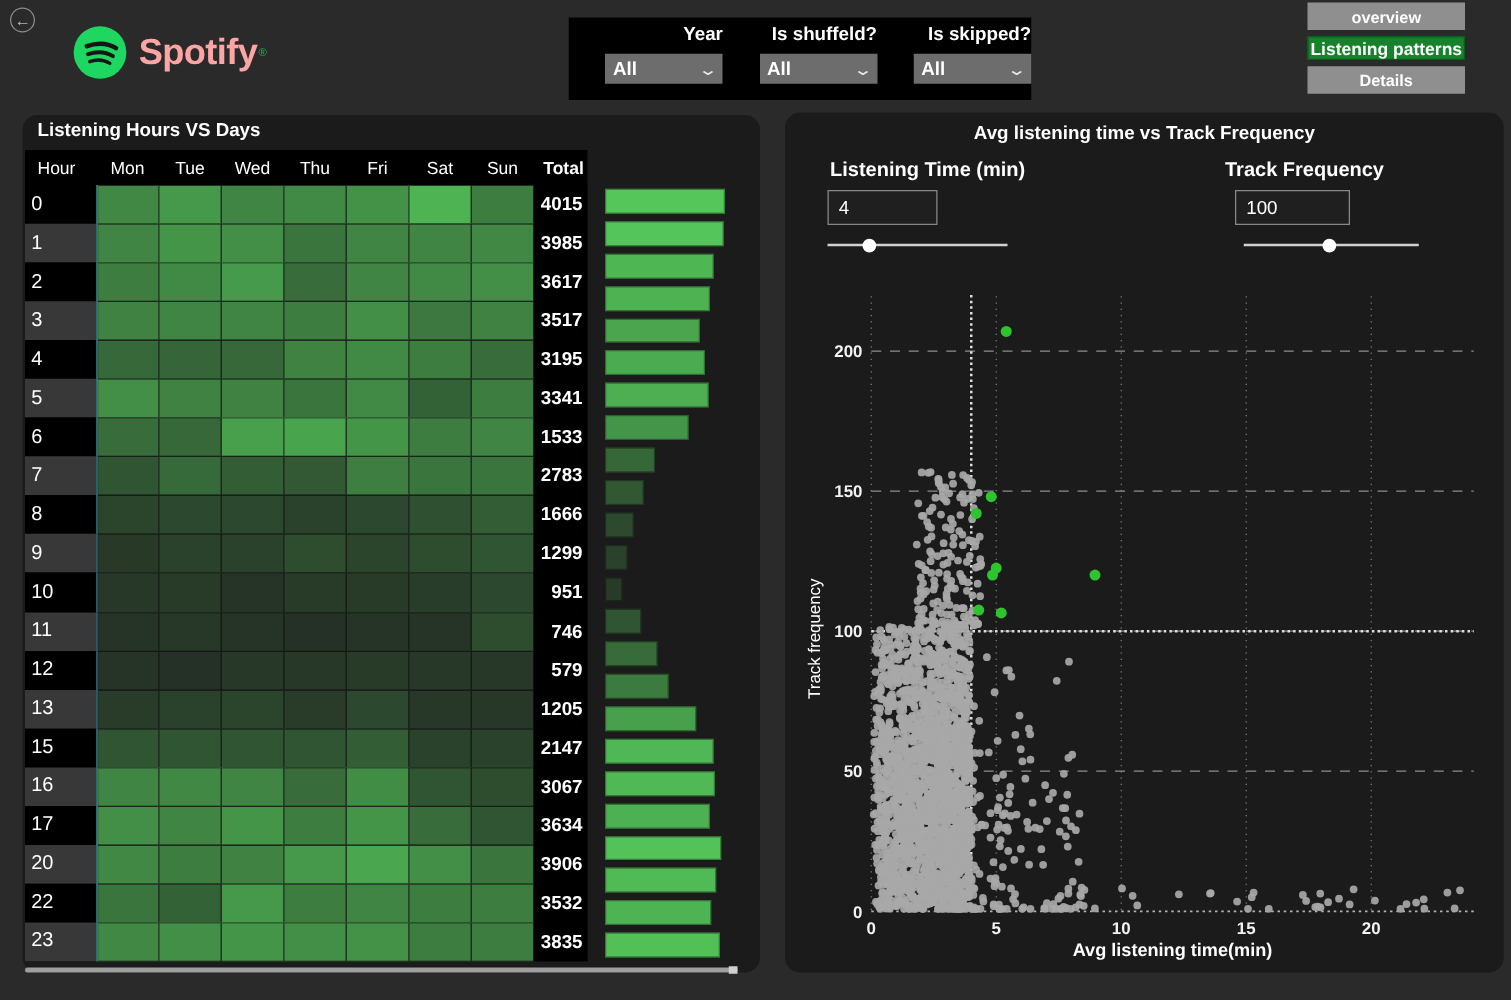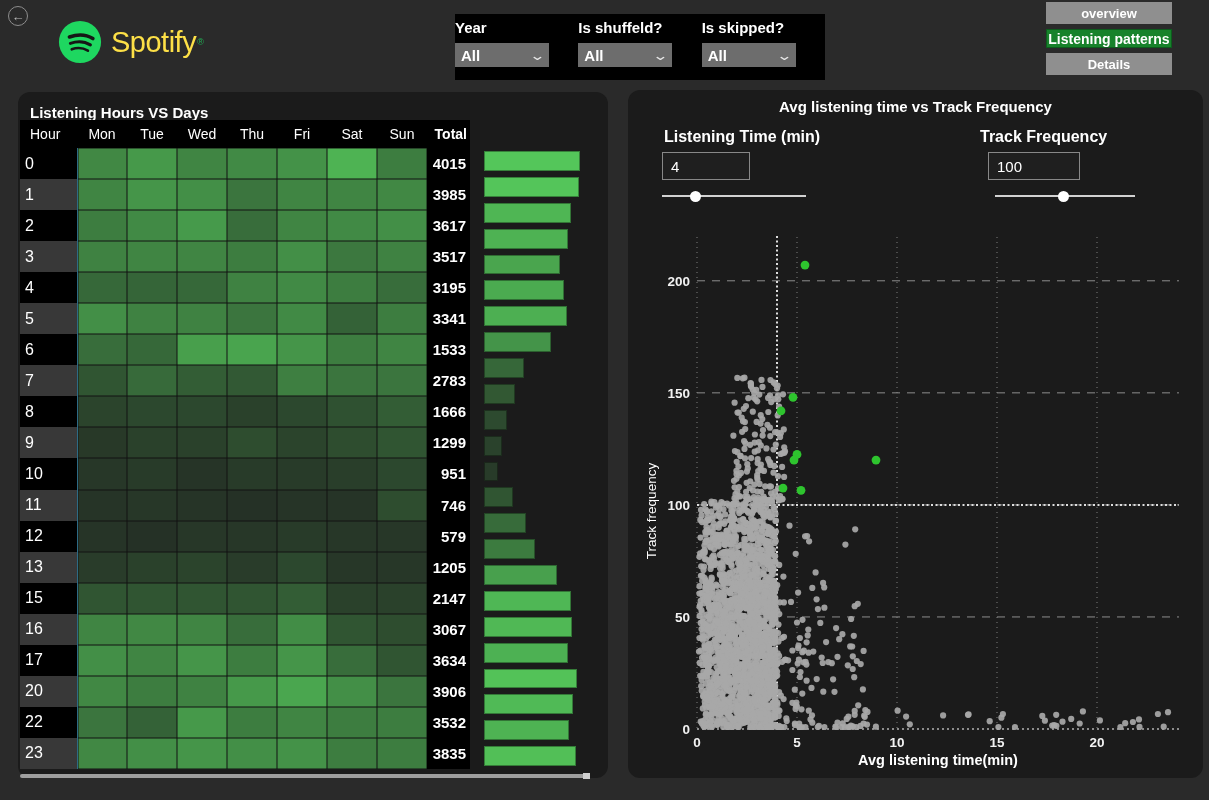--- a/index.html
+++ b/index.html
@@ -6,45 +6,45 @@
   *{box-sizing:border-box;}
   .page{position:relative;width:1209px;height:800px;background:#2a2a2a;overflow:hidden;
         font-family:"Liberation Sans",sans-serif;color:#fff;}
 
   
   .back-btn{position:absolute;left:8px;top:6px;width:20px;height:20px;border:1px solid #8d8d8d;
             border-radius:50%;display:flex;align-items:center;justify-content:center;
             color:#b9b9b9;font-size:13px;line-height:1;cursor:pointer;}
   .logo{position:absolute;left:58px;top:20px;display:flex;align-items:center;}
   .logo svg{width:44px;height:44px;}
-  .logo .word{font-size:29px;font-weight:normal;color:#fde047;margin-left:9px;letter-spacing:-0.5px;}
+  .logo .word{font-size:29px;font-weight:bold;color:#fca5a5;margin-left:9px;letter-spacing:-0.5px;}
   .logo .tm{font-size:9px;color:#1ED760;vertical-align:14px;opacity:.8;margin-left:1px;}
 
   
   .filterbar{position:absolute;left:455px;top:14px;width:370px;height:66px;background:#000;
              display:flex;align-items:stretch;}
-  .fgroup{flex:1;display:flex;flex-direction:column;align-items:flex-start;padding-top:5px;}
+  .fgroup{flex:1;display:flex;flex-direction:column;align-items:flex-end;padding-top:5px;}
   .flabel{font-size:15px;font-weight:bold;}
   .dropdown{margin-top:7px;width:94px;height:24px;background:#6d6d6d;display:flex;
             align-items:center;padding:0 6px;cursor:pointer;}
   .dropdown .val{font-size:15px;font-weight:bold;color:#fff;}
   .dropdown .chev{margin-left:auto;font-size:13px;color:#e8e8e8;transform:scaleX(1.5);line-height:1;}
 
   
   .nav{position:absolute;left:1046px;top:2px;width:126px;display:flex;flex-direction:column;gap:5px;}
   .nav .nbtn{height:22px;background:#8f8f8f;color:#fff;font-size:13px;font-weight:bold;
              display:flex;align-items:center;justify-content:center;cursor:pointer;}
   .nav .nbtn.active{height:19px;background:#17822b;border:1px solid #0d5c1d;font-size:14px;}
 
   
   .panel{position:absolute;background:#1b1b1b;border-radius:12px;}
   .panel-left{left:18px;top:92px;width:590px;height:686px;}
   .panel-right{left:628px;top:90px;width:575px;height:688px;}
   .ptitle{font-size:15px;font-weight:bold;color:#fff;}
-  .panel-left .ptitle{position:absolute;left:12px;top:12px;}
+  .panel-left .ptitle{position:absolute;left:12px;top:4px;}
   .panel-right .ptitle{position:absolute;left:0;right:0;top:8px;text-align:center;}
 
   
   .hm-table{position:absolute;left:2px;top:28px;width:450px;background:#000;}
   .hm-header{display:grid;grid-template-columns:57px repeat(7,50px) 43px;height:28px;}
   .hm-header .hcell{display:flex;align-items:center;justify-content:center;font-size:14px;color:#fff;}
   .hm-header .hcell.hour{justify-content:flex-start;padding-left:10px;}
   .hm-header .hcell.total{font-weight:bold;justify-content:flex-end;padding-right:3px;}
   .hm-rows{display:flex;flex-direction:column;height:621px;}
   .hm-row{display:grid;grid-template-columns:57px repeat(7,50px) 43px;flex:1;}

